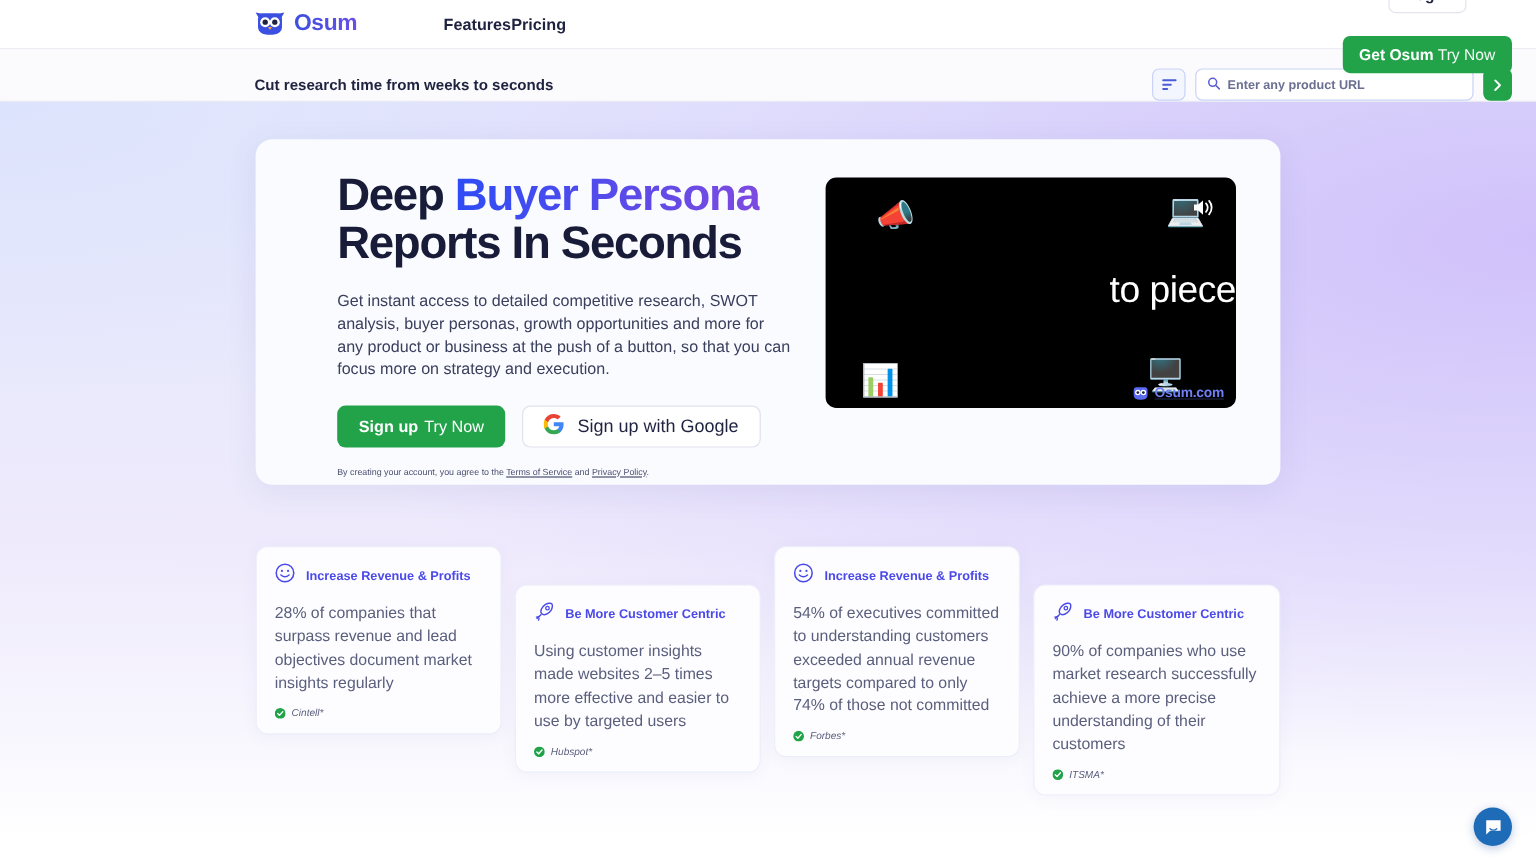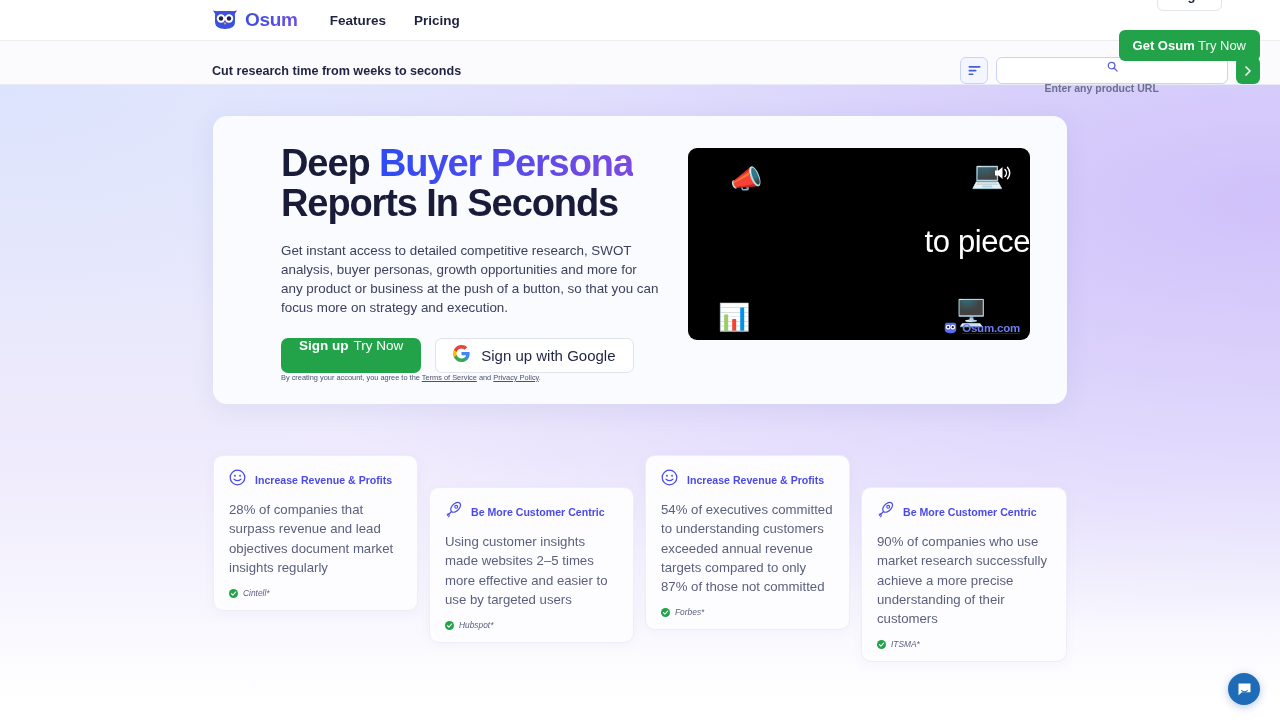--- a/index.html
+++ b/index.html
@@ -21,21 +21,21 @@
     position: relative;
     z-index: 30;
   }
   .logo-wrap { display: flex; align-items: center; gap: 7px; }
   .owl-icon { width: 26px; height: 20px; display: block; }
   .logo-text {
     font-size: 19px; font-weight: bold; letter-spacing: -0.3px;
     background: linear-gradient(90deg,#3b4fe0 0%, #6b4fe6 100%);
     -webkit-background-clip: text; background-clip: text; color: transparent;
   }
-  .nav-links { display: flex; gap: 28px; margin-left: 32px; }
+  .nav-links { display: flex; margin-left: 72px; }
   .nav-link {
     font-size: 13.5px; font-weight: bold; color: #1f2340;
     text-decoration: none; cursor: pointer;
   }
   .nav-right { margin-left: auto; display: flex; align-items: center; gap: 19px; flex-direction: column; }
   .btn-login {
     font-size: 13px; font-weight: bold; color: #1f2340;
     background: #fff; border: 1px solid #e2e4ee; border-radius: 6px;
     padding: 7px 14px; cursor: pointer; font-family: inherit;
   }
@@ -56,21 +56,21 @@
   }
   .tagline { font-size: 12.6px; font-weight: bold; color: #1f2340; }
   .search-group { margin-left: auto; display: flex; align-items: center; gap: 8px; }
   .filter-btn {
     width: 28px; height: 27px; border: 1px solid #c9d3f7; border-radius: 6px;
     background: #f3f6ff; display: flex; align-items: center; justify-content: center;
     cursor: pointer;
   }
   .search-box {
     width: 232px; height: 27px; border: 1px solid #c9d3f7; border-radius: 6px;
-    background: #fff; display: flex; align-items: center; gap: 6px; padding: 0 9px; flex-direction: column;
+    background: #fff; display: flex; align-items: center; gap: 6px; padding: 0 9px;
   }
   .search-input {
     border: none; outline: none; flex: 1; font-size: 10.5px;
     font-family: inherit; color: #1f2340; background: transparent;
   }
   .search-input::placeholder { color: #6b7092; font-weight: bold; }
   .go-btn {
     width: 24px; height: 27px; background: #22a34a; border: none; border-radius: 6px;
     color: #fff; font-size: 12px; cursor: pointer; display: flex;
     align-items: center; justify-content: center; font-family: inherit;
@@ -102,30 +102,30 @@
     -webkit-background-clip: text; background-clip: text; color: transparent;
   }
   .hero-p {
     margin-top: 17px; font-size: 13.4px; line-height: 1.42;
     color: #3a3f5c; width: 378px;
   }
   .cta-row { margin-top: 21px; display: flex; gap: 14px; }
   .btn-signup {
     background: #22a34a; border: none; border-radius: 7px; color: #fff;
     font-size: 13.5px; padding: 0 18px; height: 35px; cursor: pointer;
-    font-family: inherit; display: flex; gap: 5px;
+    font-family: inherit; display: flex; align-items: center; gap: 5px;
   }
   .btn-signup b { font-weight: bold; }
   .btn-signup span { font-weight: normal; }
   .btn-google {
     background: #fff; border: 1px solid #e0e2ee; border-radius: 7px;
     height: 35px; padding: 0 17px; cursor: pointer; font-family: inherit;
     font-size: 15px; color: #1f2340; display: flex; align-items: center; gap: 11px;
   }
-  .legal { font-size: 7.4px; color: #4b5070; }
+  .legal { margin-top: 16px; font-size: 7.4px; color: #4b5070; }
   .legal a { color: #4b5070; text-decoration: underline; cursor: pointer; }
 
   
   .video {
     position: absolute; left: 475px; top: 32px; width: 342px; height: 192px;
     background: #000; border-radius: 9px; overflow: hidden;
   }
   .video-cap {
     position: absolute; left: 0; right: 0; top: 76px; text-align: right;
     color: #fff; font-size: 31px; letter-spacing: -0.4px;
@@ -330,21 +330,21 @@
       <span>
         <svg width="17" height="17" viewBox="0 0 20 20">
           <circle cx="10" cy="10" r="8.6" fill="none" stroke="#4b4ae8" stroke-width="1.5"></circle>
           <circle cx="7" cy="8" r="1.1" fill="#4b4ae8"></circle>
             <circle cx="13" cy="8" r="1.1" fill="#4b4ae8"></circle>
           <path d="M6 12 Q10 15.4 14 12" fill="none" stroke="#4b4ae8" stroke-width="1.5" stroke-linecap="round"></path>
         </svg>
       </span>
       <span class="card-title">Increase Revenue &amp; Profits</span>
     </div>
-    <div class="card-body">54% of executives committed to understanding customers exceeded annual revenue targets compared to only 87% of those not committed</div>
+    <div class="card-body">54% of executives committed to understanding customers exceeded annual revenue targets compared to only 74% of those not committed</div>
     <div class="card-src">
       <svg width="9" height="9" viewBox="0 0 12 12">
         <circle cx="6" cy="6" r="6" fill="#22a34a"></circle>
         <polyline points="3.2,6.2 5.2,8.2 8.9,4" fill="none" stroke="#fff" stroke-width="1.5" stroke-linecap="round" stroke-linejoin="round"></polyline>
       </svg>
       <span class="card-src-text">Forbes*</span>
     </div>
   </div>
 
   <div class="card" id="card4">

